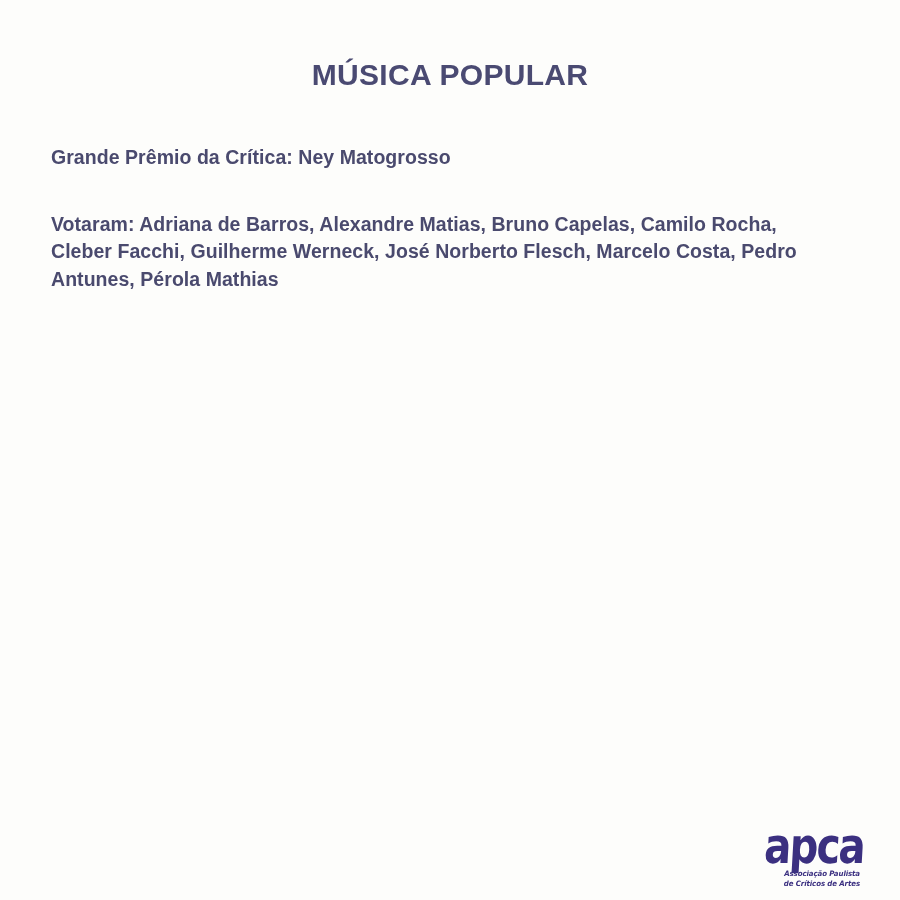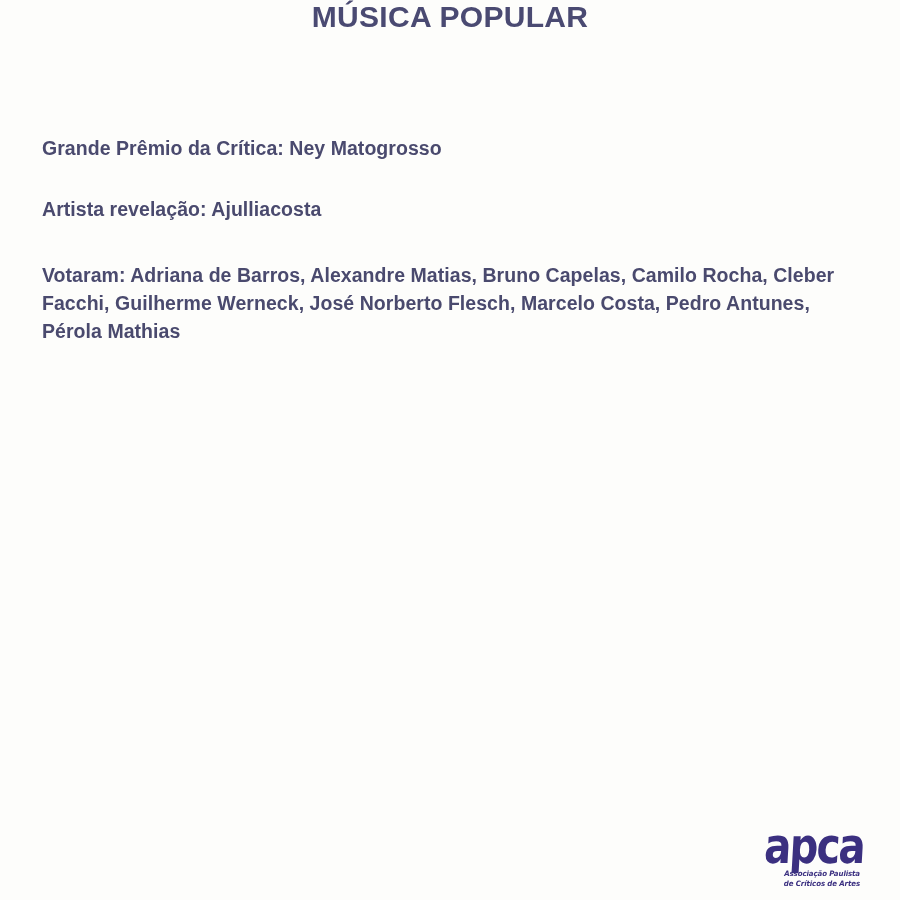--- a/index.html
+++ b/index.html
@@ -25,25 +25,26 @@
     padding: 0;
   }
 
   .award-title {
     text-align: center;
     font-size: 30px;
     font-weight: bold;
     letter-spacing: 0.3px;
     color: #4a4a72;
     margin: 0;
+    padding-top: 58px;
     line-height: 1.1;
   }
 
   .entries {
-    margin: 7px;
+    margin: 16px;
     padding: 0;
     list-style: none;
     position: absolute;
     top: 128px;
     left: 35px;
     right: 42px;
   }
 
   .entry {
     font-size: 19.5px;
@@ -103,21 +104,20 @@
 </style>
 </head>
 <body>
 
 <div class="card">
 
   <h1 class="award-title">MÚSICA POPULAR</h1>
 
   <ul class="entries">
     <li class="entry">Grande Prêmio da Crítica: Ney Matogrosso</li>
-    <li class="entry">Artista revelação: Ajulliacosta</li>
     <li class="entry entry-voters">Votaram: Adriana de Barros, Alexandre Matias, Bruno Capelas, Camilo Rocha, Cleber Facchi, Guilherme Werneck, José Norberto Flesch, Marcelo Costa, Pedro Antunes, Pérola Mathias</li>
   </ul>
 
   <div class="logo">
     <span class="logo-wordmark">apca</span>
     <span class="logo-tagline">
       <span>Associação Paulista</span><br>
       <span>de Críticos de Artes</span>
     </span>
   </div>

